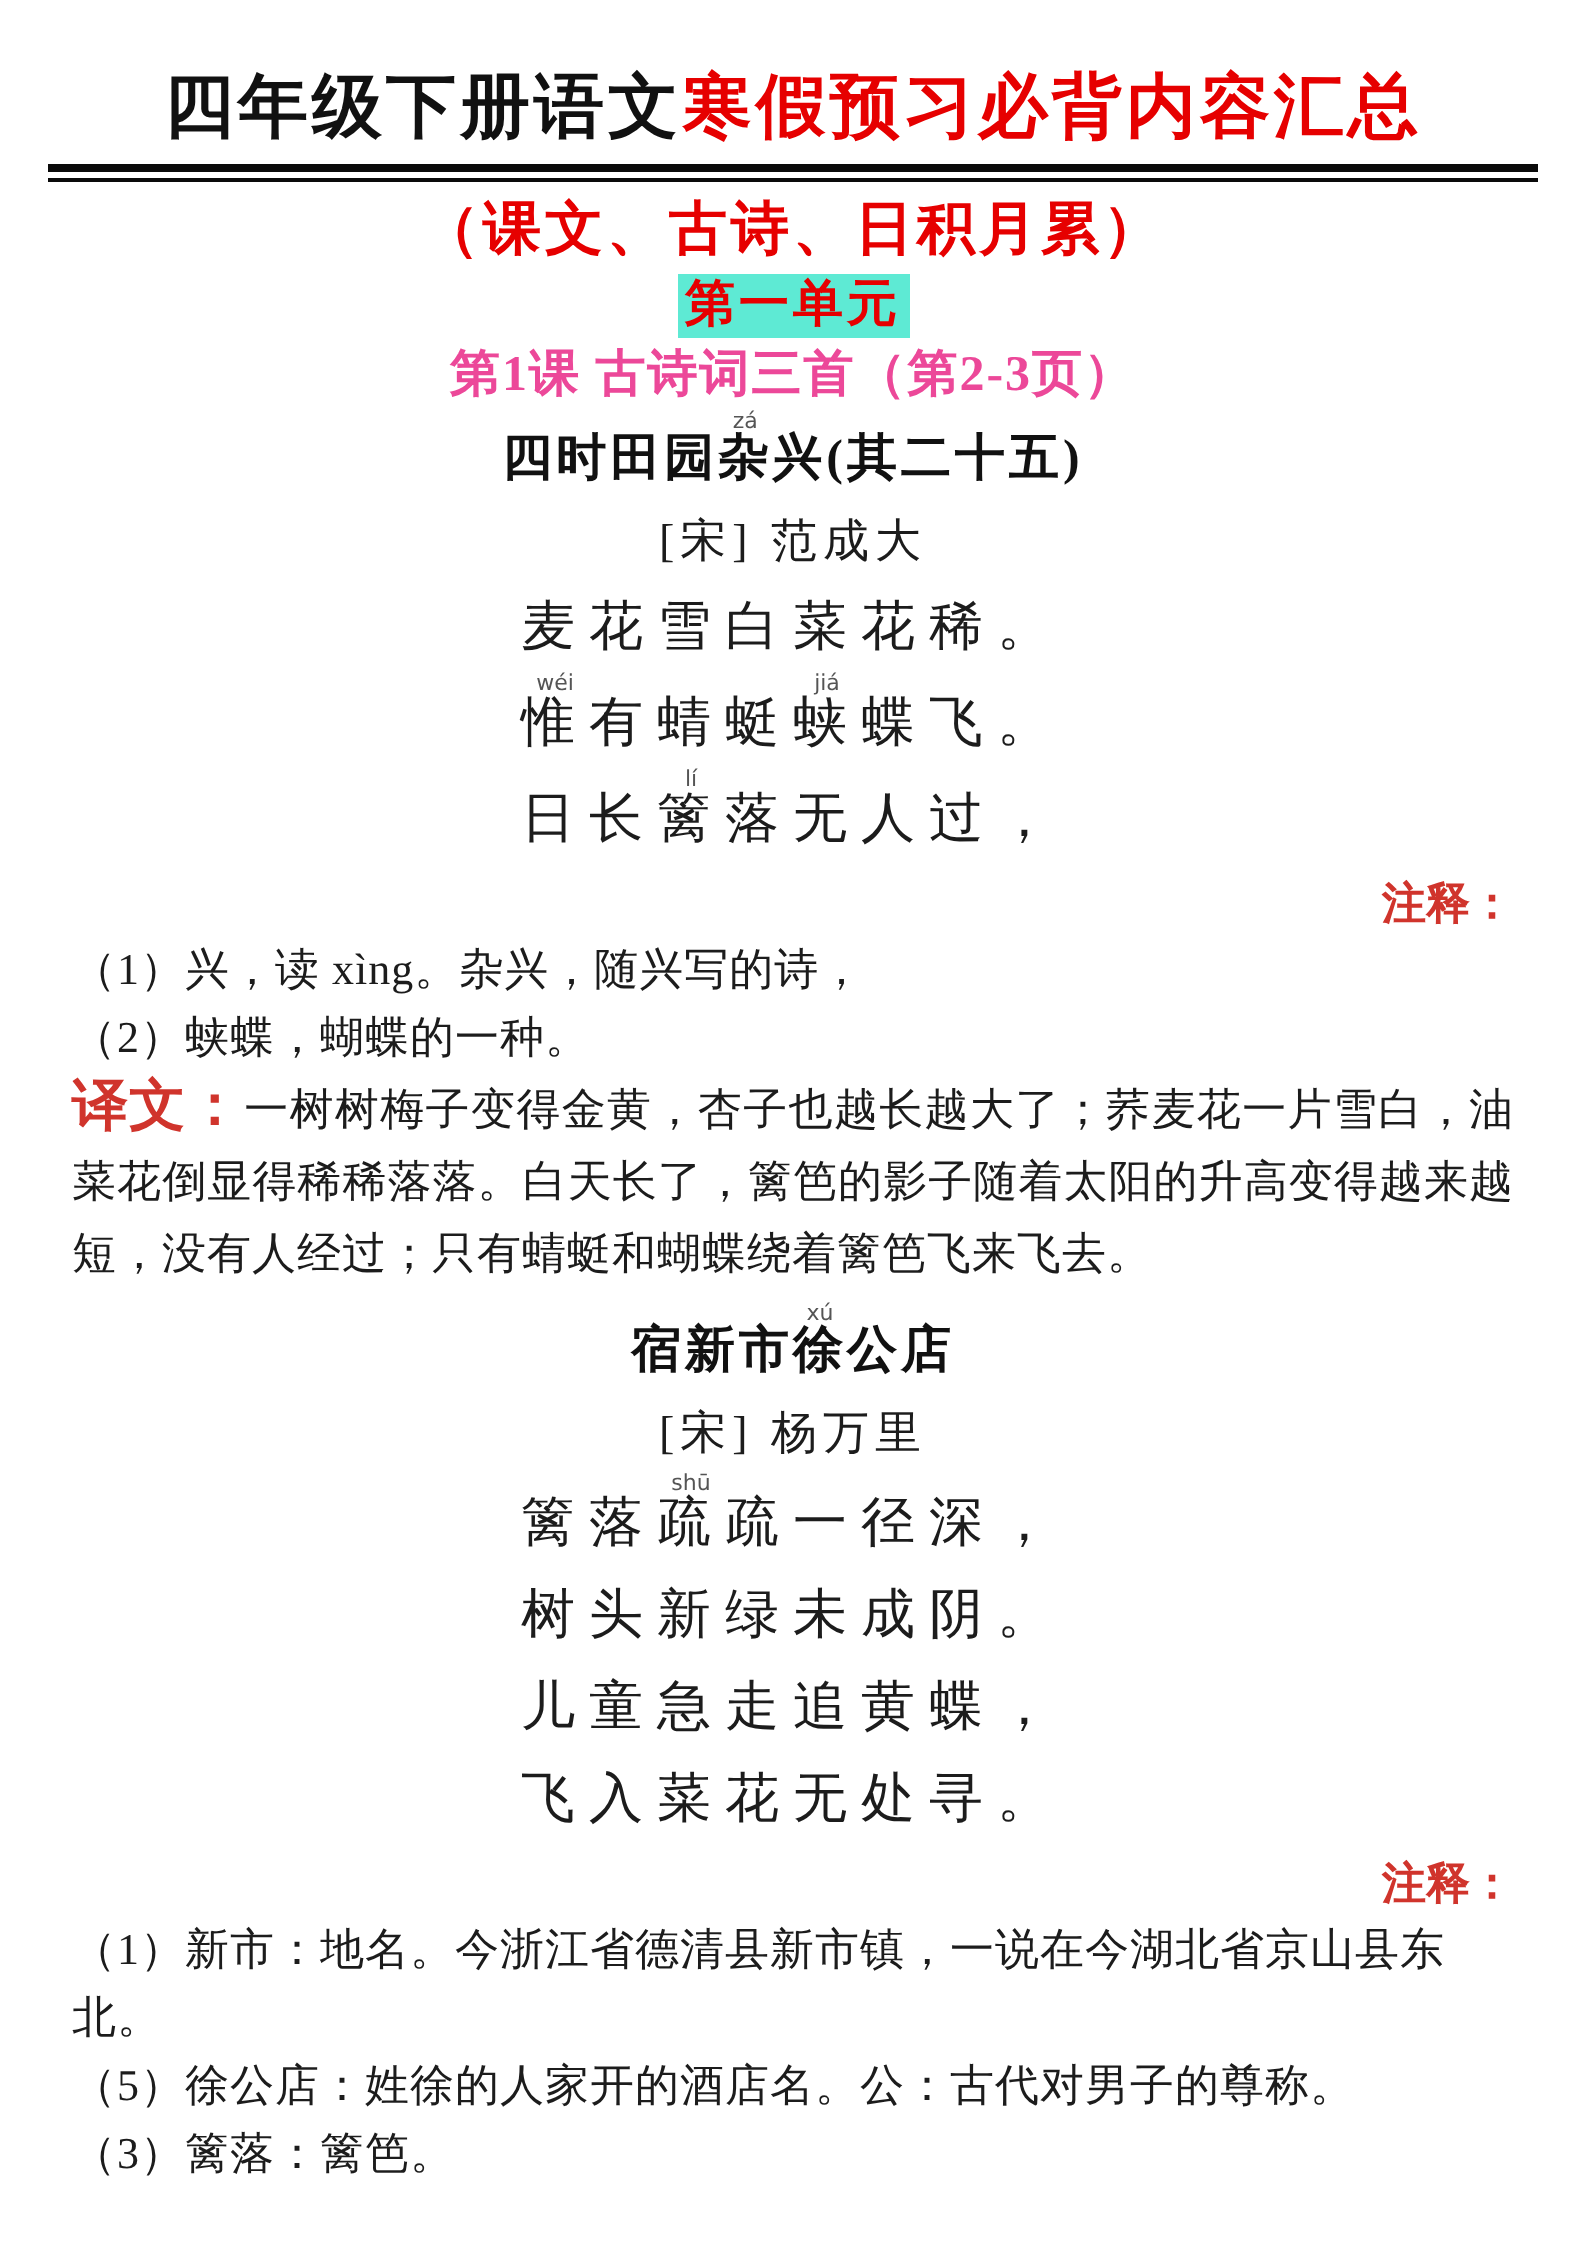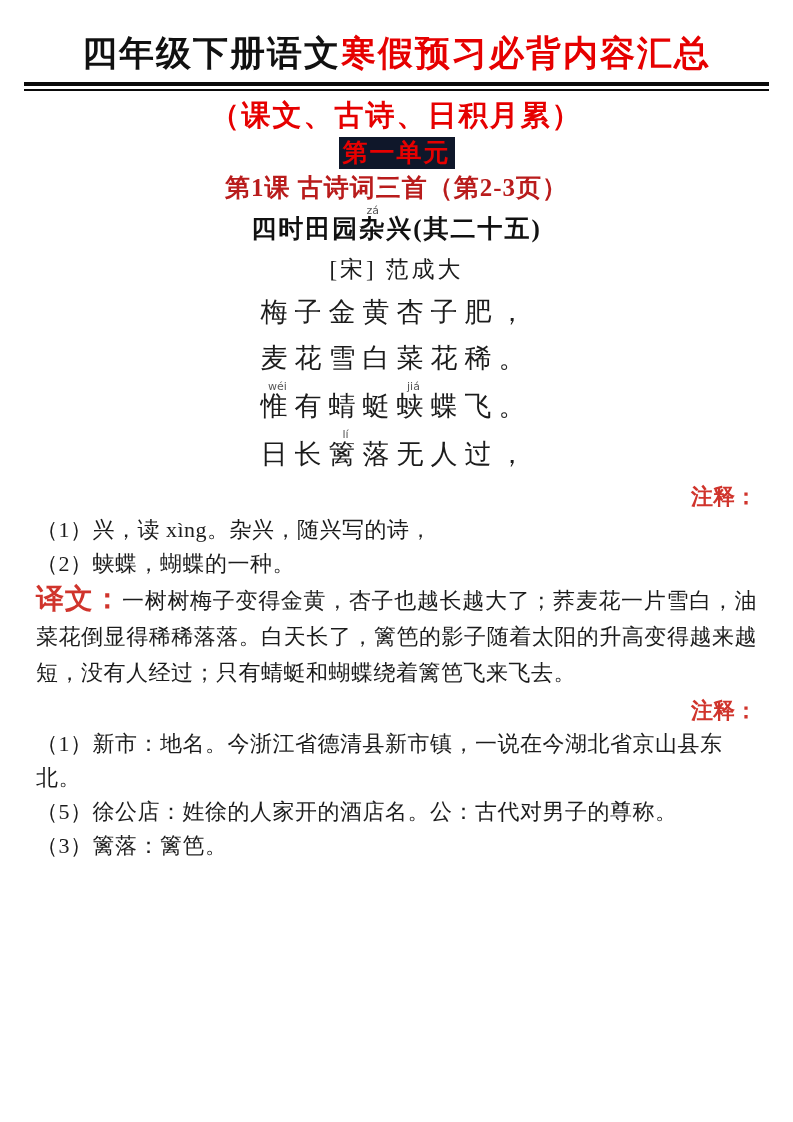--- a/index.html
+++ b/index.html
@@ -34,30 +34,30 @@
     text-align:center;
     color:#e60000;
     font-size:29px; font-weight:bold;
     letter-spacing:2px;
     line-height:40px;
     margin-top:2px;
   }
   .unit-row { text-align:center; margin-top:2px; }
   .unit-badge {
     display:inline-block;
-    background:#0f172a;
+    background:#5eead4;
     color:#e60000;
     font-size:25px; font-weight:bold;
     letter-spacing:2px;
     line-height:32px;
     padding:0 4px;
   }
   .lesson-heading {
     text-align:center;
-    color:#b91c1c;
+    color:#ec4899;
     font-size:25px; font-weight:bold;
     letter-spacing:1px;
     line-height:34px;
     margin-top:2px;
   }
 
   
   .poem { text-align:center; }
   .poem-title {
     font-size:25px; font-weight:bold;
@@ -118,37 +118,44 @@
   <div class="title-rule"></div>
   <div class="subtitle">（课文、古诗、日积月累）</div>
   <div class="unit-row">
     <span class="unit-badge">第一单元</span>
   </div>
   <div class="lesson-heading">第1课 古诗词三首（第2-3页）</div>
 
   <div class="poem">
     <div class="poem-title">四时田园<ruby>杂<rt>zá</rt></ruby>兴(其二十五)</div>
     <div class="poem-author">[宋] 范成大</div>
-    <div class="poem-line">梅子金黄杏子肥，</div>
     <div class="poem-line">麦花雪白菜花稀。</div>
     <div class="poem-line"><ruby>惟<rt>wéi</rt></ruby>有蜻蜓<ruby>蛱<rt>jiá</rt></ruby>蝶飞。</div>
     <div class="poem-line">日长<ruby>篱<rt>lí</rt></ruby>落无人过，</div>
   </div>
 
   <div class="gap-sm"></div>
 
   <div>
     <div class="notes-label">注释：</div>
     <div class="note-item">（1）兴，读 xìng。杂兴，随兴写的诗，</div>
     <div class="note-item">（2）蛱蝶，蝴蝶的一种。</div>
     <p class="trans-para" style="margin:0;">
       <span class="trans-label">译文：</span><span>一树树梅子变得金黄，杏子也越长越大了；荞麦花一片雪白，油菜花倒显得稀稀落落。白天长了，篱笆的影子随着太阳的升高变得越来越短，没有人经过；只有蜻蜓和蝴蝶绕着篱笆飞来飞去。</span>
     </p>
   </div>
 
+  <div class="poem" style="margin-top:6px;">
+    <div class="poem-title">宿新市<ruby>徐<rt>xú</rt></ruby>公店</div>
+    <div class="poem-author">[宋] 杨万里</div>
+    <div class="poem-line">篱落<ruby>疏<rt>shū</rt></ruby>疏一径深，</div>
+    <div class="poem-line">树头新绿未成阴。</div>
+    <div class="poem-line">儿童急走追黄蝶，</div>
+    <div class="poem-line">飞入菜花无处寻。</div>
+  </div>
 
   <div class="gap-sm"></div>
 
   <div>
     <div class="notes-label">注释：</div>
     <div class="note-item">（1）新市：地名。今浙江省德清县新市镇，一说在今湖北省京山县东北。</div>
     <div class="note-item">（5）徐公店：姓徐的人家开的酒店名。公：古代对男子的尊称。</div>
     <div class="note-item">（3）篱落：篱笆。</div>
 
   </div>

